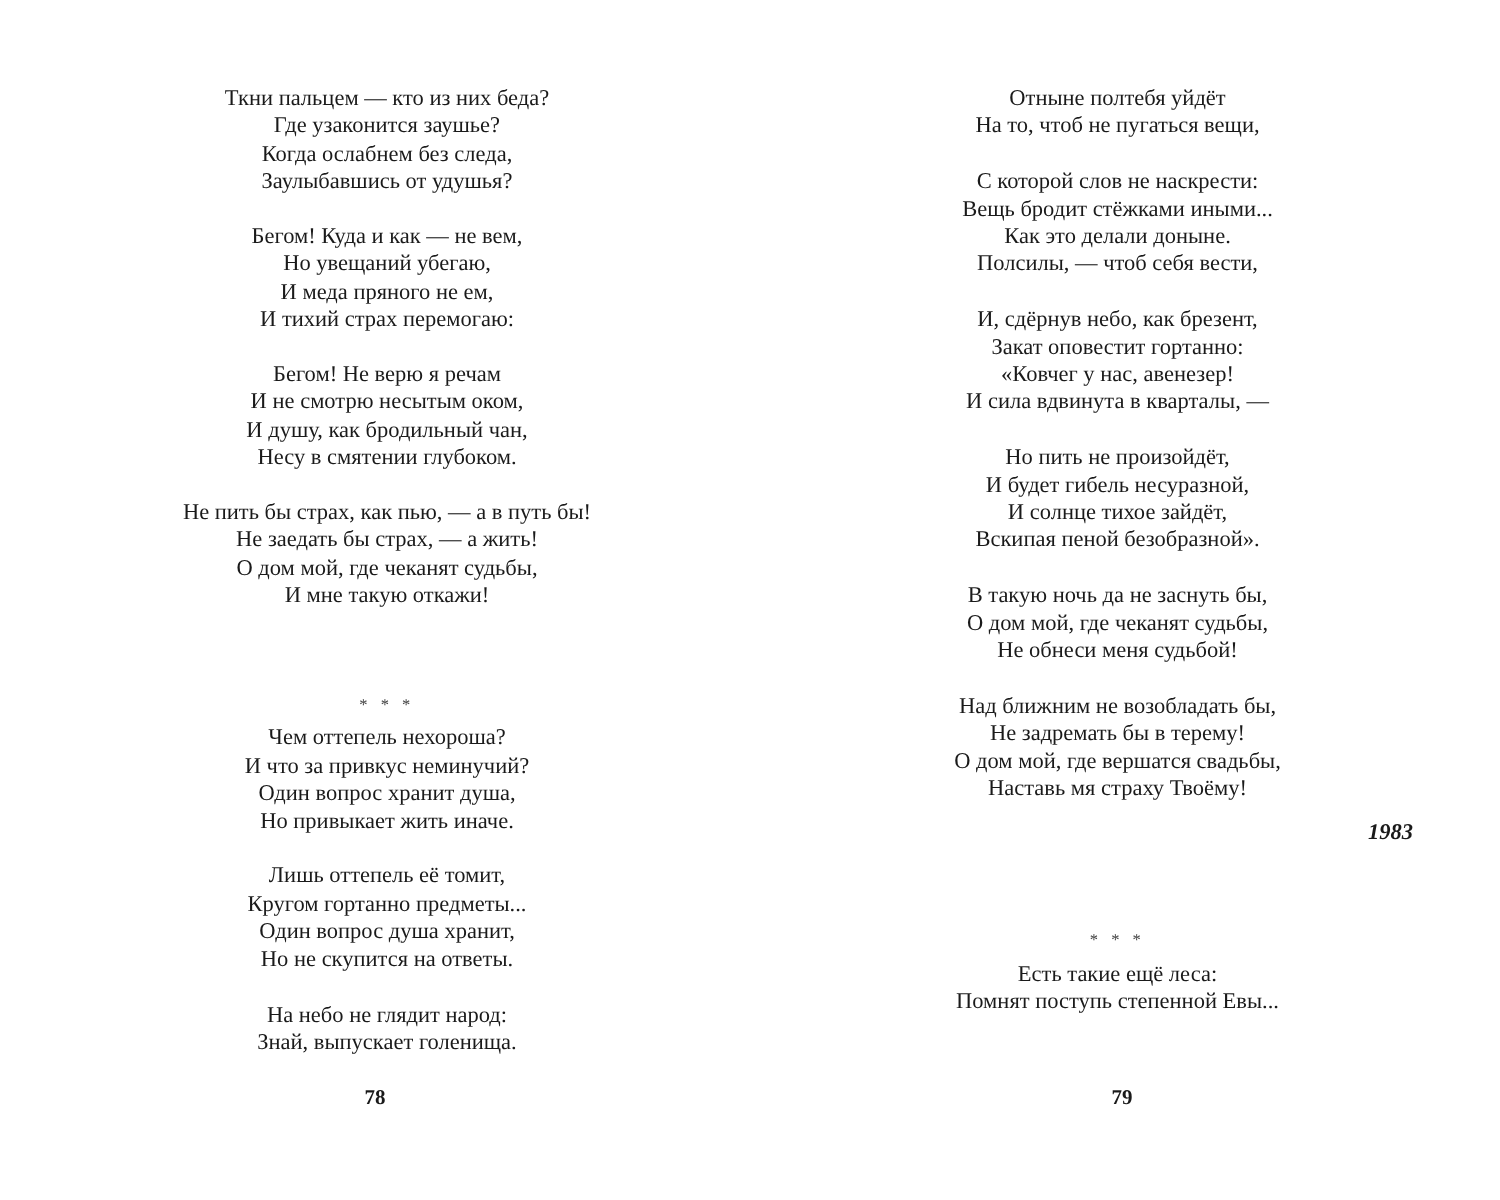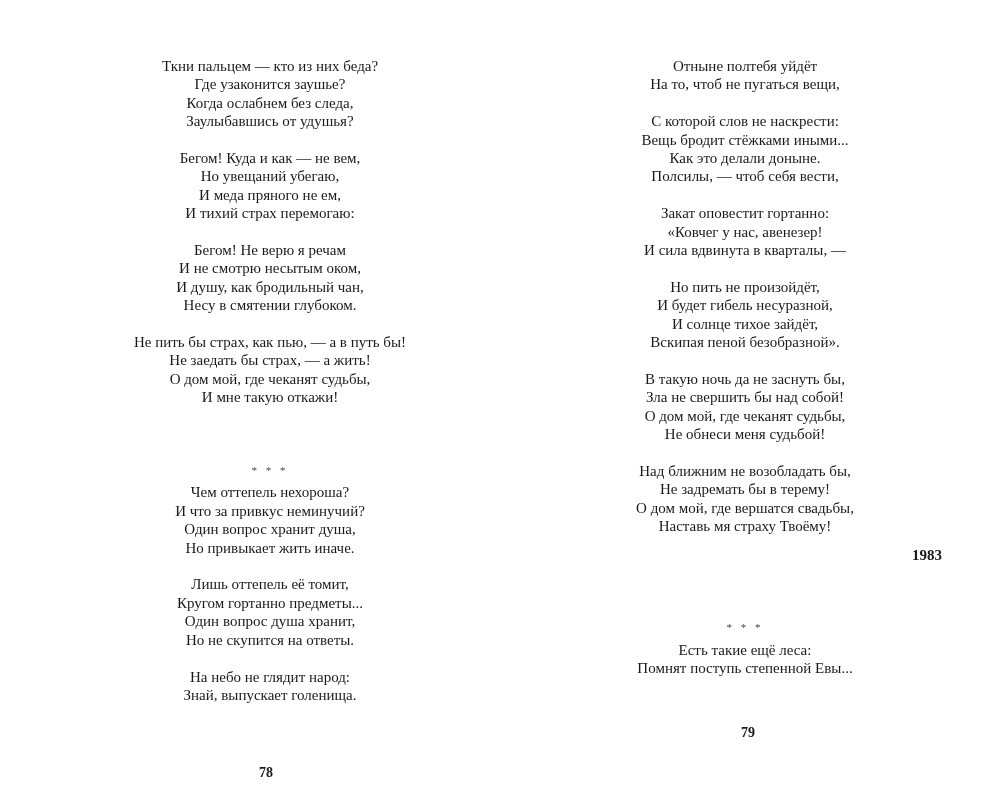--- a/index.html
+++ b/index.html
@@ -13,39 +13,39 @@
   }
   .page.left { left: 0; width: 500px; }
   .page.right { left: 500px; width: 500px; }
   .col {
     position: absolute; top: 57px;
     text-align: center;
     font-family: "Liberation Serif", "DejaVu Serif", serif;
     font-size: 15px;
     line-height: 18.4px;
   }
-  .page.left .col { left: 120px; width: 300px; text-align: center; }
+  .page.left .col { left: 108px; width: 300px; text-align: center; }
   .page.right .col { left: 95px; width: 300px; }
   .stanza { margin: 0 0 18.4px 0; }
   .line { display: block; white-space: nowrap; }
   .stars {
     display: block; font-size: 11px; letter-spacing: 3px; color: #444;
     line-height: 18.4px;
   }
   .gap-large { height: 36px; }
   .gap-small { height: 4px; }
   .date {
-    display: block; text-align: right; font-weight: bold; 
+    display: block; text-align: right; font-weight: bold; font-style: italic;
     font-size: 15px; margin-right: -47px; margin-top: -8px; margin-bottom: 18px;
   }
   .pagenum {
     position: absolute; top: 725px; font-size: 14px;
     font-family: "Liberation Serif", "DejaVu Serif", serif; font-weight: bold;
   }
-  .page.left .pagenum { left: 259px; margin-top: 40px; }
+  .page.left .pagenum { left: 243px; }
   .page.right .pagenum { left: 241px; }
 </style>
 </head>
 <body>
 
 <div class="page left">
   <div class="col">
     <div>
       <div class="stanza">
         <span class="line">Ткни пальцем — кто из них беда?</span>
@@ -104,33 +104,33 @@
         <span class="line">Отныне полтебя уйдёт</span>
         <span class="line">На то, чтоб не пугаться вещи,</span>
       </div>
       <div class="stanza">
         <span class="line">С которой слов не наскрести:</span>
         <span class="line">Вещь бродит стёжками иными...</span>
         <span class="line">Как это делали доныне.</span>
         <span class="line">Полсилы, — чтоб себя вести,</span>
       </div>
       <div class="stanza">
+        <span class="line">И, сдёрнув небо, как брезент,</span>
         <span class="line">Закат оповестит гортанно:</span>
         <span class="line">«Ковчег у нас, авенезер!</span>
         <span class="line">И сила вдвинута в кварталы, —</span>
       </div>
       <div class="stanza">
         <span class="line">Но пить не произойдёт,</span>
         <span class="line">И будет гибель несуразной,</span>
         <span class="line">И солнце тихое зайдёт,</span>
         <span class="line">Вскипая пеной безобразной».</span>
       </div>
       <div class="stanza">
         <span class="line">В такую ночь да не заснуть бы,</span>
-        <span class="line">Зла не свершить бы над собой!</span>
         <span class="line">О дом мой, где чеканят судьбы,</span>
         <span class="line">Не обнеси меня судьбой!</span>
       </div>
       <div class="stanza">
         <span class="line">Над ближним не возобладать бы,</span>
         <span class="line">Не задремать бы в терему!</span>
         <span class="line">О дом мой, где вершатся свадьбы,</span>
         <span class="line">Наставь мя страху Твоёму!</span>
       </div>
       <span class="date">1983</span>

